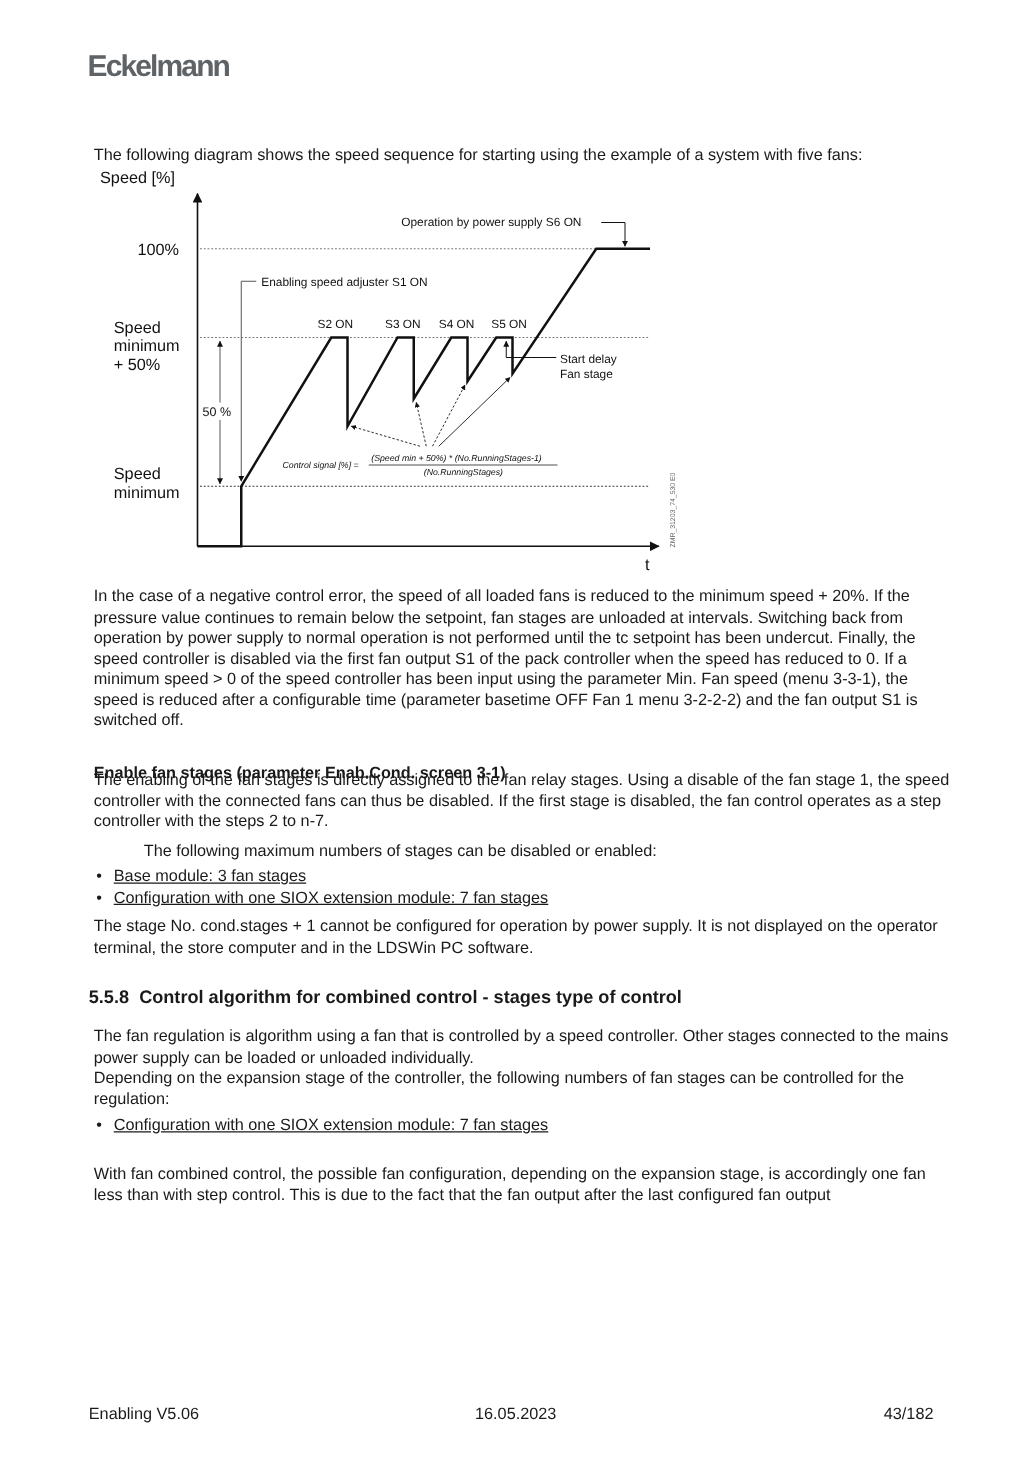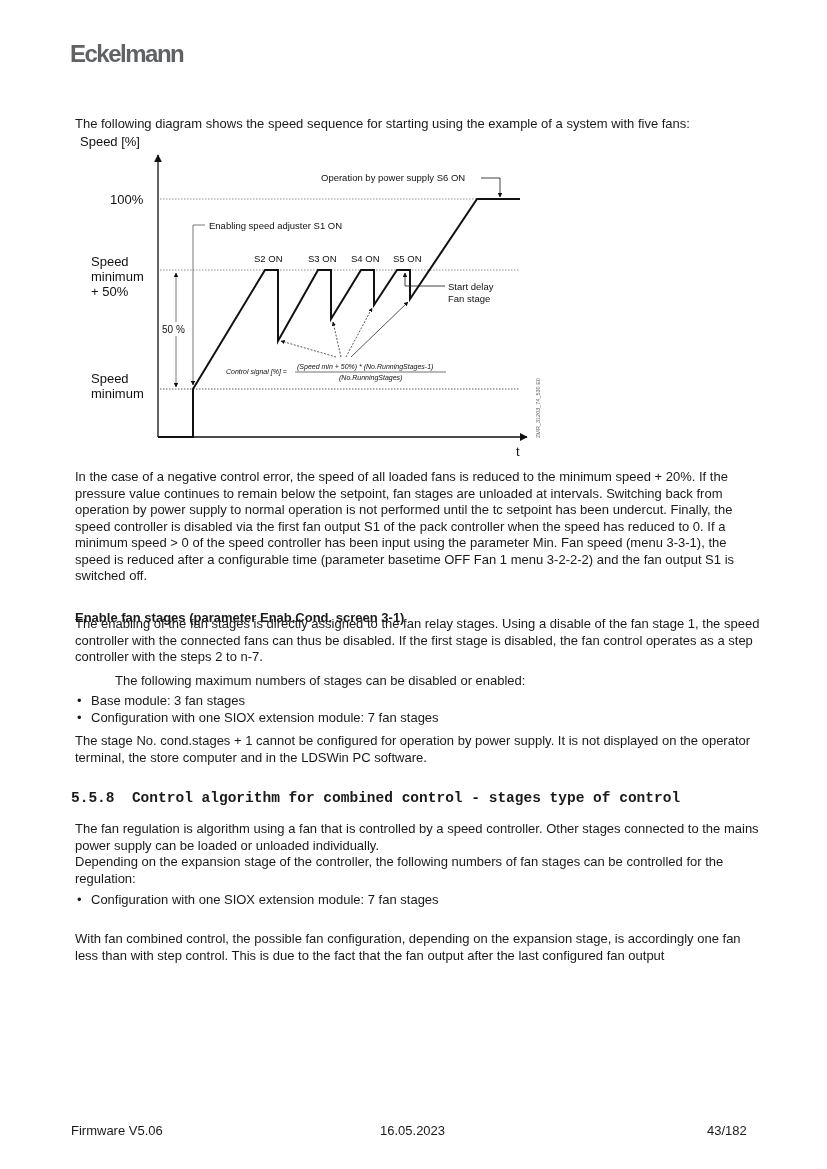--- a/index.html
+++ b/index.html
@@ -2,23 +2,23 @@
 <html><head>
 <meta charset="utf-8">
 <style>
   html, body { margin: 0; padding: 0; background: #ffffff; }
   body { width: 827px; height: 1169px; position: relative; overflow: hidden;
          font-family: "Liberation Sans", sans-serif; color: #1a1a1a; }
   .logo { position: absolute; left: 70px; top: 40px; font-family: "Liberation Sans", sans-serif;
           font-weight: bold; font-size: 24px; letter-spacing: -1.5px; color: #5f6366; }
   .p { position: absolute; left: 75px; width: 690px; font-size: 13px; line-height: 16.5px; margin: 0; }
   .h-bold { font-weight: bold; }
-  .h2 { position: absolute; left: 71px; font-size: 14.5px; font-weight: bold; margin: 0; font-family: Liberation Mono, monospace; }
+  .h2 { position: absolute; left: 71px; font-size: 14.5px; font-weight: bold; margin: 0; }
   ul.bullets { position: absolute; left: 71px; margin: 0; padding: 0; list-style: none; font-size: 13px; line-height: 16.5px; }
-  ul.bullets li { padding-left: 20px; position: relative; }
+  ul.bullets li { padding-left: 20px; position: relative; text-decoration: underline; }
   ul.bullets li::before { content: "•"; position: absolute; left: 6px; }
   .footer { position: absolute; top: 1123px; font-size: 13px; }
   svg text { font-family: "Liberation Sans", sans-serif; }
 </style>
 </head>
 <body>
 
 <div class="logo">Eckelmann</div>
 
 <p class="p" style="top:116px;">The following diagram shows the speed sequence for starting using the example of a system with five fans:</p>
@@ -102,15 +102,15 @@
 
 <p class="p" style="top:821px;">The fan regulation is algorithm using a fan that is controlled by a speed controller. Other stages connected to the mains power supply can be loaded or unloaded individually.</p>
 <p class="p" style="top:854px;">Depending on the expansion stage of the controller, the following numbers of fan stages can be controlled for the regulation:</p>
 
 <ul class="bullets" style="top:892px;">
   <li>Configuration with one SIOX extension module: 7 fan stages</li>
 </ul>
 
 <p class="p" style="top:931px;">With fan combined control, the possible fan configuration, depending on the expansion stage, is accordingly one fan less than with step control. This is due to the fact that the fan output after the last configured fan output</p>
 
-<div class="footer" style="left:71px;">Firmware V5.06</div>
+<div class="footer" style="left:71px;">Enabling V5.06</div>
 <div class="footer" style="left:380px;">16.05.2023</div>
 <div class="footer" style="left:707px;">43/182</div>
 
 </body></html>

